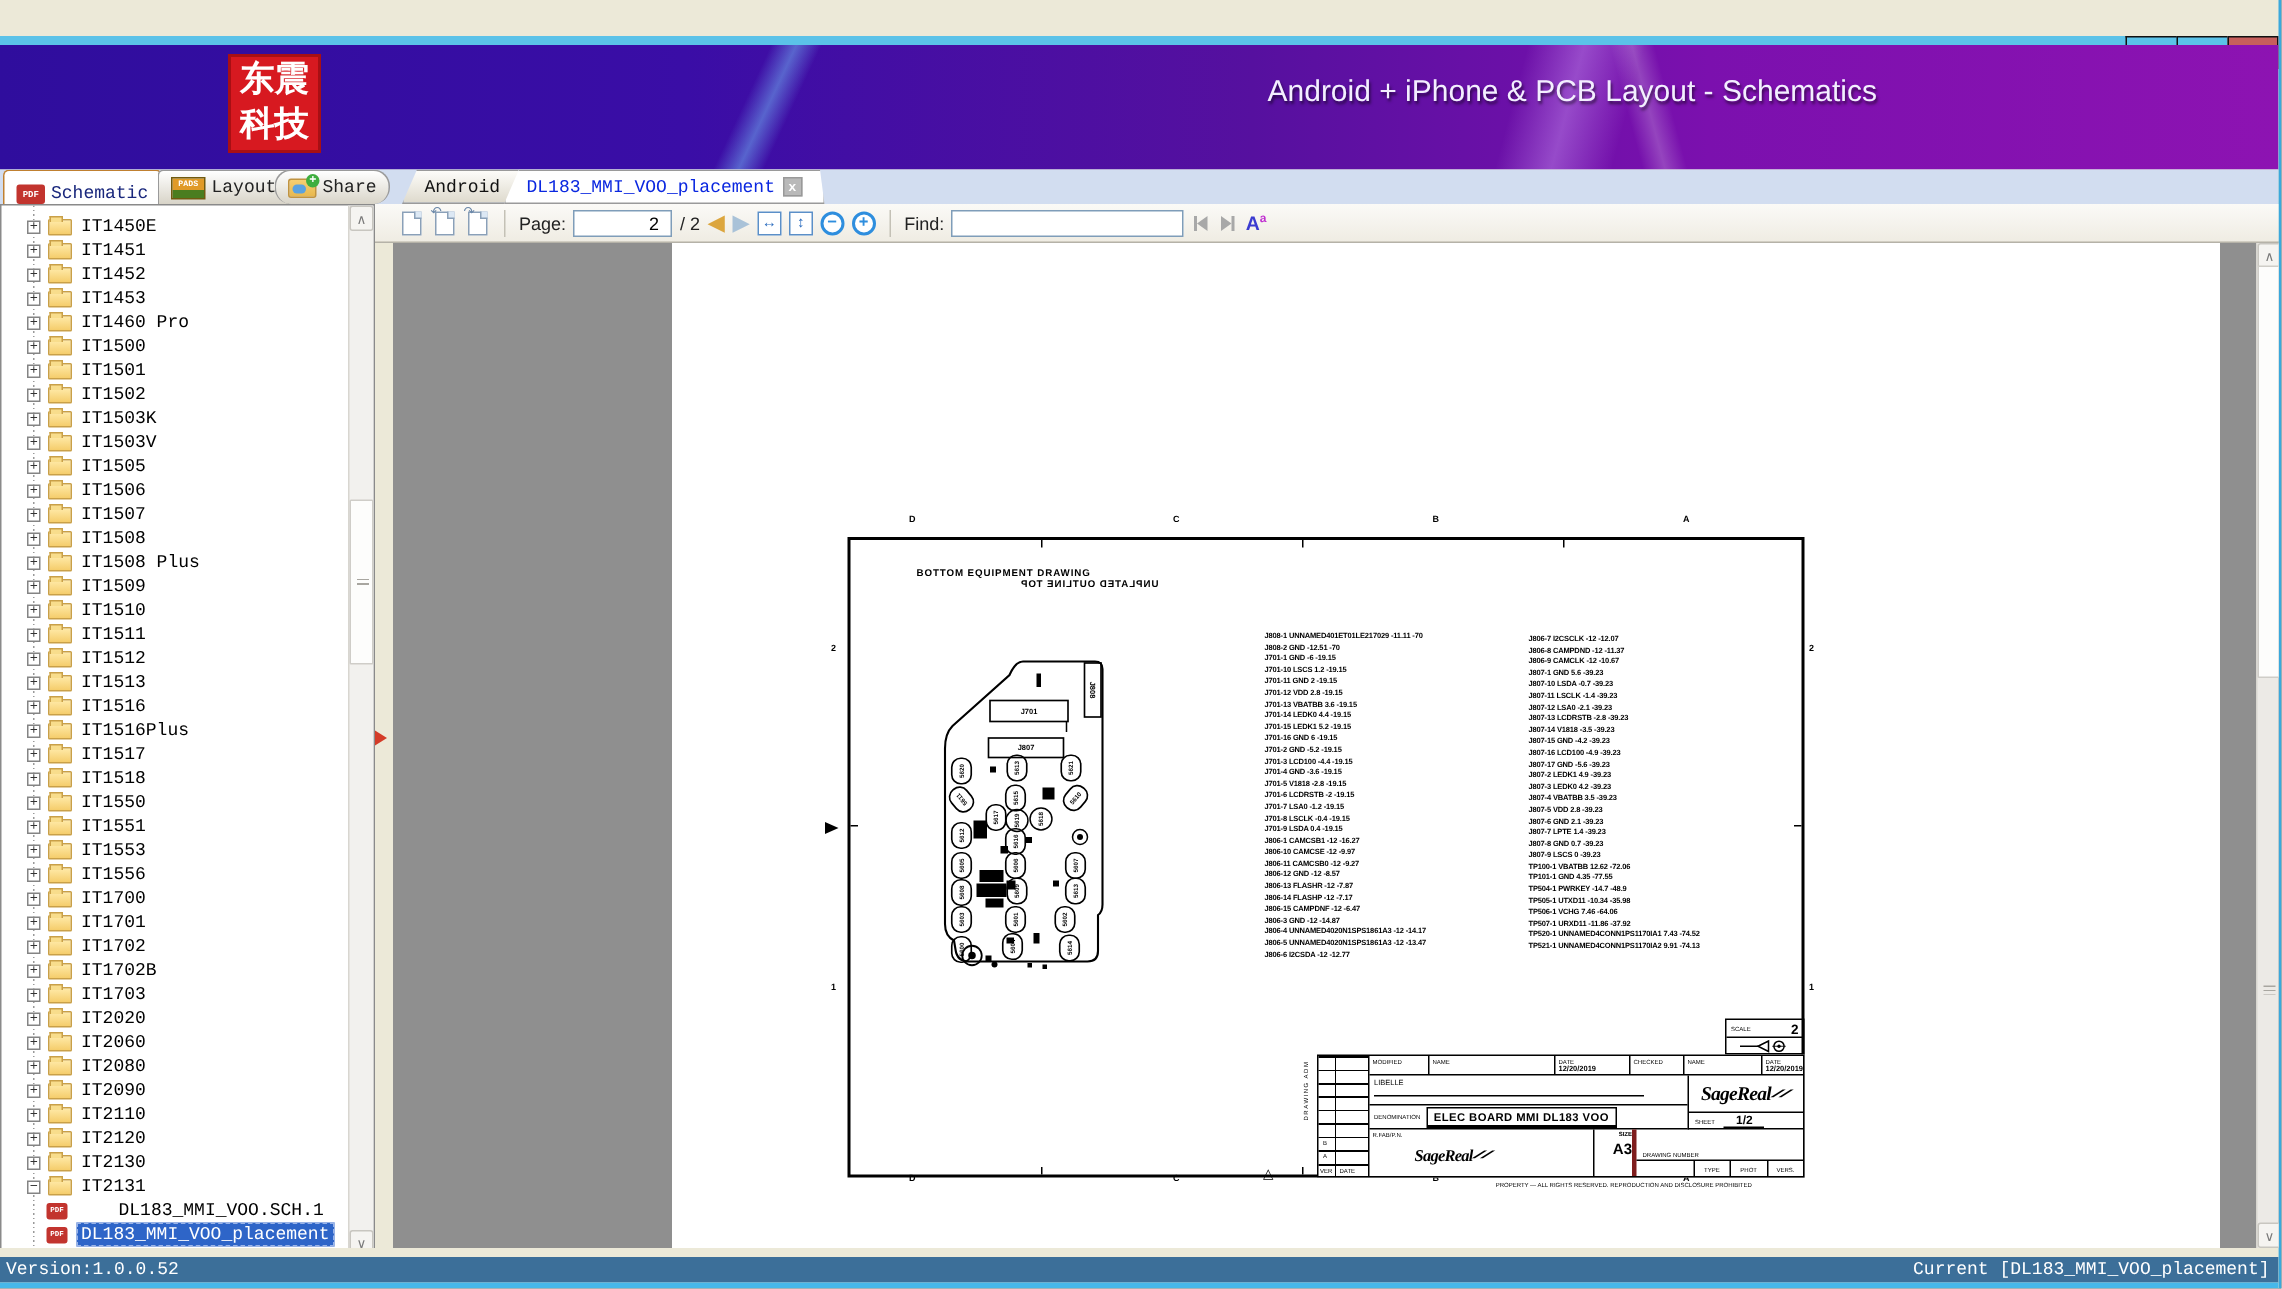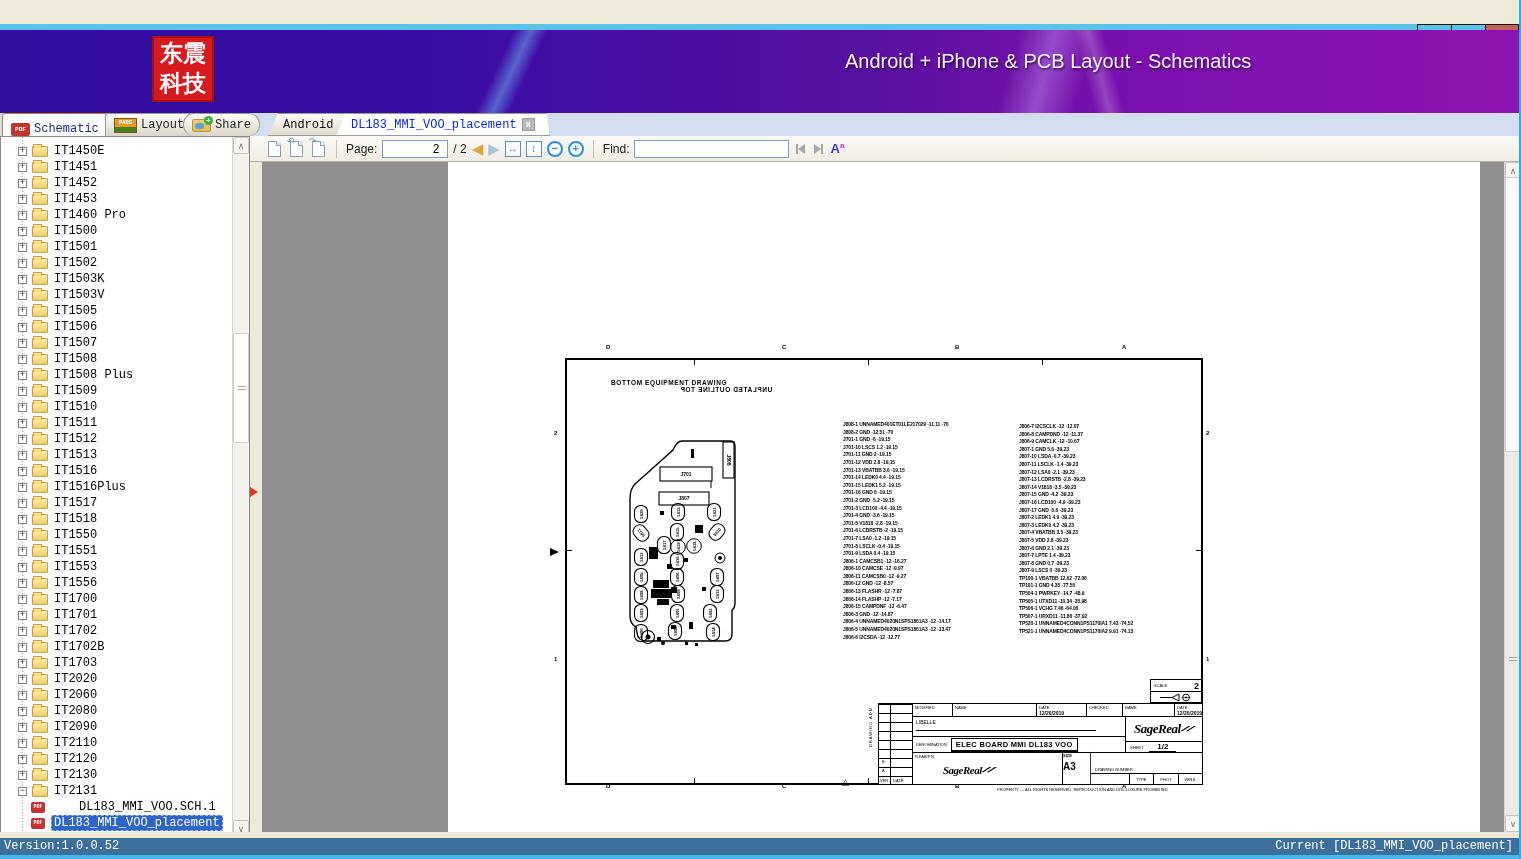--- a/index.html
+++ b/index.html
@@ -172,21 +172,21 @@
   .sagereal { font-style:italic; font-weight:bold; font-size:13px; letter-spacing:-.5px;
               font-family:"Liberation Serif",serif; }
   .sagereal .zig { display:inline-block; transform:skewX(-25deg); font-size:12px; }
   .logo-box .brand { position:absolute; left:8px; top:4px; }
   .logo-box .sheet { position:absolute; left:0; right:0; bottom:0; height:11px; border-top:1px solid #000;
                      display:flex; align-items:center; gap:6px; padding:0 4px; }
   .logo-box .sheet b { font-size:8px; border-bottom:1px solid #000; padding:0 8px; }
   .tb-bot { position:absolute; left:0; top:49px; right:0; bottom:0; display:flex; }
   .tb-bot .rfab { width:150px; border-right:1px solid #000; position:relative; padding:1px 2px; }
   .tb-bot .rfab .brand2 { position:absolute; left:30px; top:10px; font-size:11px; }
-  .tb-bot .size { width:28px; border-right:1px solid #7f1d1d; text-align:left;font-weight:bold; }
+  .tb-bot .size { width:28px; border-right:3px solid #7f1d1d; text-align:right;font-weight:bold; }
   .tb-bot .size b { display:block; font-size:10px; margin-top:3px; }
   .tb-bot .dnum { flex:1; position:relative; }
   .tb-bot .dnum .dn-lbl { position:absolute; left:4px; top:14px; font-size:4px; }
   .tb-bot .dnum .subrow { position:absolute; left:0; right:0; bottom:0; height:11px; border-top:1px solid #000;
                           display:flex; }
   .tb-bot .dnum .subrow div { flex:1; border-right:1px solid #000; display:flex; align-items:center;
                               justify-content:center; font-size:4px; }
   .tb-bot .dnum .subrow div:first-child { flex:1.6; }
   .tb-bot .dnum .subrow div:last-child { border-right:none; }
   .tb-side { position:absolute; left:606px; top:585px; font-size:4px; transform:rotate(-90deg);

